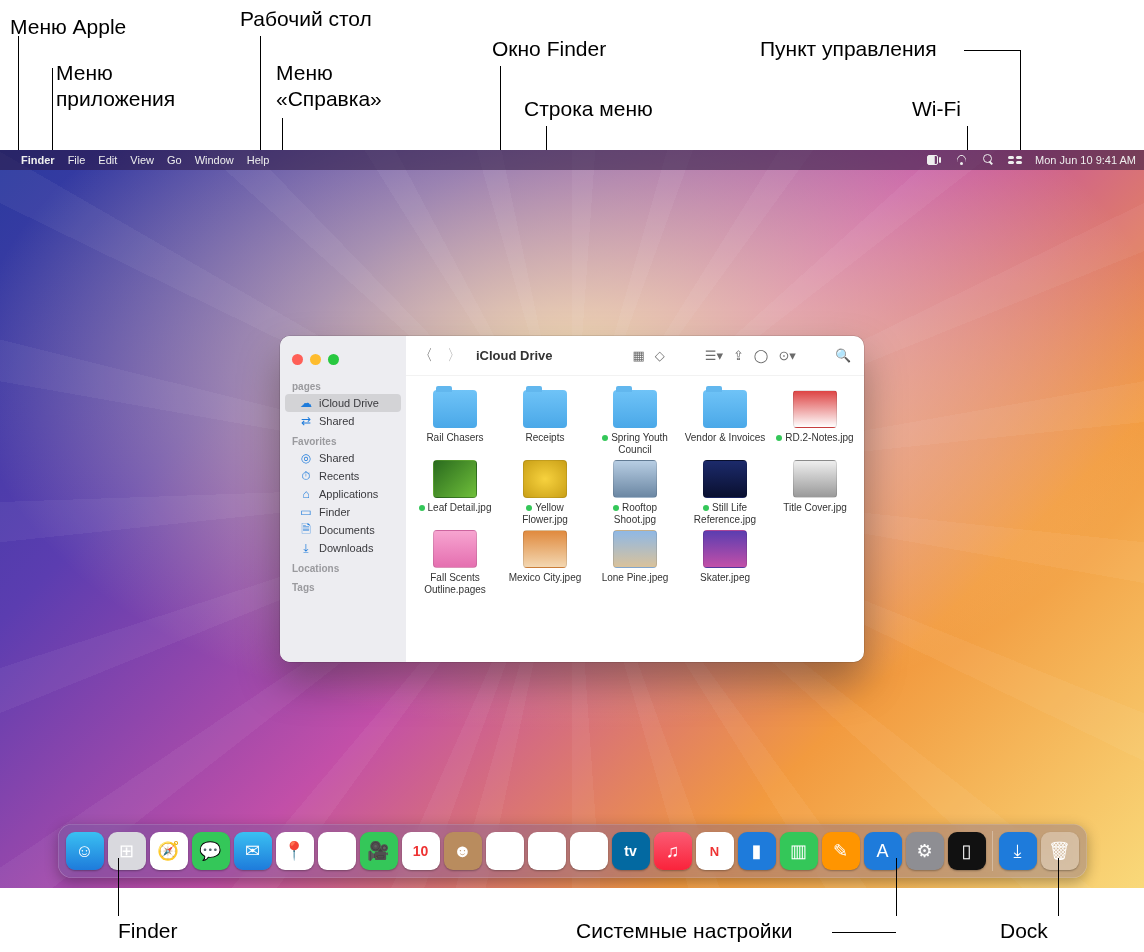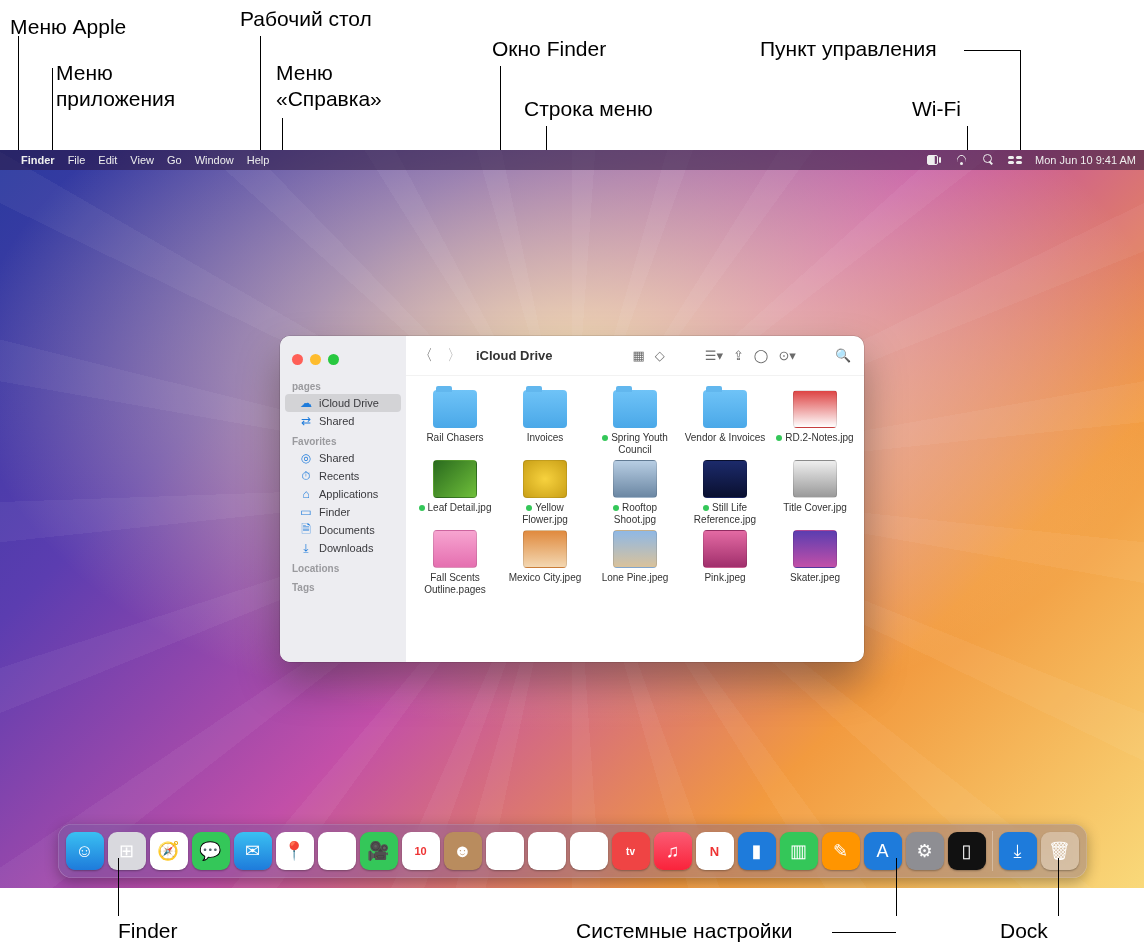--- a/index.html
+++ b/index.html
@@ -209,21 +209,21 @@
         <span style="width:20px"></span>
         <span class="tool-ico">🔍</span>
       </div>
       <div class="files" id="files">
           <div class="file folder">
             <div class="thumb"></div>
             <div class="name">Rail Chasers</div>
           </div>
           <div class="file folder">
             <div class="thumb"></div>
-            <div class="name">Invoices</div>
+            <div class="name">Receipts</div>
           </div>
           <div class="file folder">
             <div class="thumb"></div>
             <div class="name"><span class="dot"></span>Spring Youth Council</div>
           </div>
           <div class="file folder">
             <div class="thumb"></div>
             <div class="name">Vendor &amp; Invoices</div>
           </div>
           <div class="file ">
@@ -254,49 +254,45 @@
             <div class="thumb img" style="background: linear-gradient(rgb(247, 164, 208), rgb(229, 111, 176));"></div>
             <div class="name">Fall Scents Outline.pages</div>
           </div>
           <div class="file ">
             <div class="thumb img" style="background: linear-gradient(rgb(224, 138, 62), rgb(243, 215, 177));"></div>
             <div class="name">Mexico City.jpeg</div>
           </div>
           <div class="file ">
             <div class="thumb img" style="background: linear-gradient(rgb(143, 184, 229), rgb(217, 194, 155));"></div>
             <div class="name">Lone Pine.jpeg</div>
-          </div>
-          <div class="file ">
-            <div class="thumb img" style="background: linear-gradient(rgb(227, 106, 163), rgb(161, 47, 108));"></div>
-            <div class="name">Pink.jpeg</div>
           </div>
           <div class="file ">
             <div class="thumb img" style="background: linear-gradient(rgb(91, 61, 176), rgb(194, 79, 168));"></div>
             <div class="name">Skater.jpeg</div>
           </div>
         </div>
     </div>
   </div>
 
   <div class="dock-wrap">
     <div class="dock" id="dock">
         <div class="app" title="Finder" style="background: linear-gradient(rgb(58, 192, 242), rgb(30, 123, 219));">☺</div>
         <div class="app" title="Launchpad" style="background: rgb(217, 217, 222);">⊞</div>
         <div class="app" title="Safari" style="background: rgb(255, 255, 255);">🧭</div>
         <div class="app" title="Messages" style="background: rgb(52, 199, 89);">💬</div>
         <div class="app" title="Mail" style="background: linear-gradient(rgb(58, 192, 242), rgb(30, 123, 219));">✉︎</div>
         <div class="app" title="Maps" style="background: rgb(255, 255, 255);">📍</div>
         <div class="app" title="Photos" style="background: rgb(255, 255, 255);">❀</div>
         <div class="app" title="FaceTime" style="background: rgb(52, 199, 89);">🎥</div>
-        <div class="app" title="Calendar" style="background: rgb(255, 255, 255); color: rgb(238, 51, 51); font-size: 11px; font-weight: 700;">10</div>
+        <div class="app" title="Calendar" style="background: rgb(255, 255, 255); color: rgb(238, 51, 51); font-size: 14px; font-weight: 700;">10</div>
         <div class="app" title="Contacts" style="background: rgb(185, 140, 94);">☻</div>
         <div class="app" title="Reminders" style="background: rgb(255, 255, 255);">☰</div>
         <div class="app" title="Notes" style="background: rgb(255, 255, 255);">✎</div>
         <div class="app" title="Freeform" style="background: rgb(255, 255, 255);">〰</div>
-        <div class="app" title="TV" style="background: #ef4444; color: rgb(255, 255, 255); font-size: 10px; font-weight: 700;">tv</div>
+        <div class="app" title="TV" style="background: #0369a1; color: rgb(255, 255, 255); font-size: 14px; font-weight: 700;">tv</div>
         <div class="app" title="Music" style="background: linear-gradient(rgb(251, 91, 116), rgb(250, 35, 59));">♫</div>
         <div class="app" title="News" style="background: rgb(255, 255, 255); color: rgb(238, 51, 51); font-size: 13px; font-weight: 700;">N</div>
         <div class="app" title="Keynote" style="background: rgb(30, 123, 219);">▮</div>
         <div class="app" title="Numbers" style="background: rgb(52, 199, 89);">▥</div>
         <div class="app" title="Pages" style="background: rgb(255, 149, 0);">✎</div>
         <div class="app" title="AppStore" style="background: rgb(30, 123, 219);">A</div>
         <div class="app" title="SystemSettings" style="background: rgb(142, 142, 147);">⚙︎</div>
         <div class="app" title="iPhoneMirroring" style="background: rgb(17, 17, 17);">▯</div>
         <div class="sep"></div>
         <div class="app" style="background: rgb(30, 123, 219);">⤓</div>

